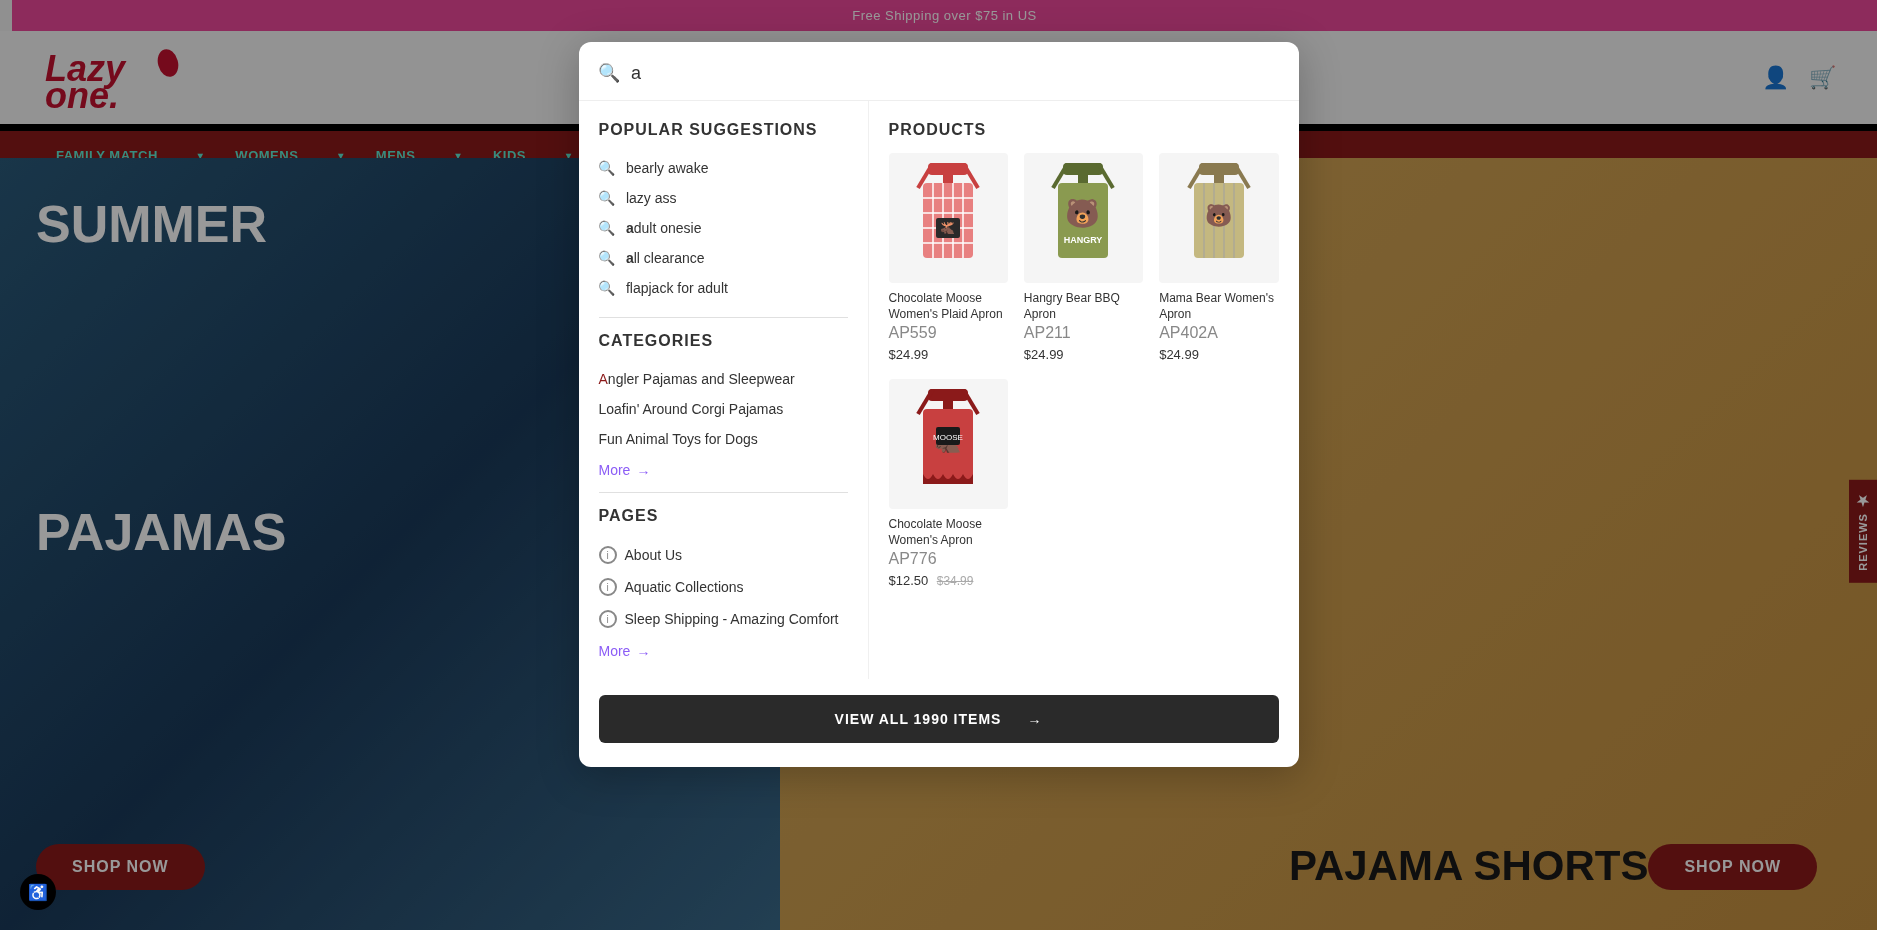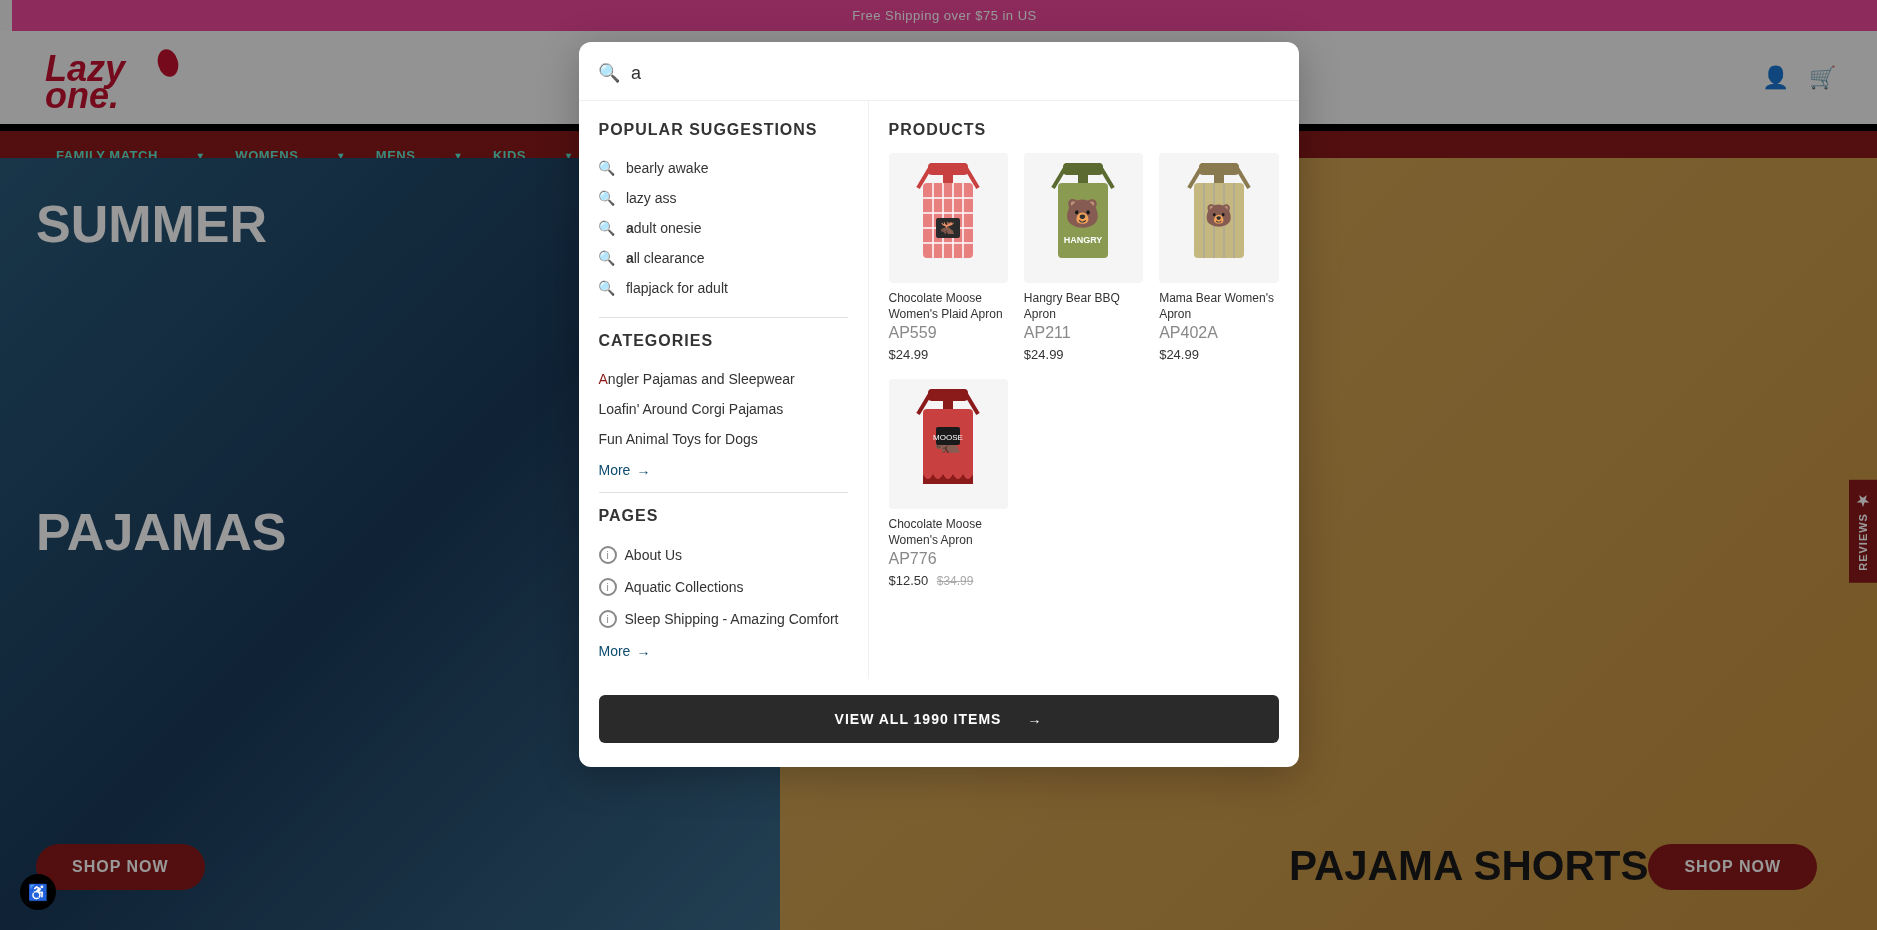--- a/index.html
+++ b/index.html
@@ -261,21 +261,21 @@
       justify-content: center;
       font-size: 10px;
       color: #888;
       flex-shrink: 0;
     }
     .more-link {
       display: flex;
       align-items: center;
       gap: 6px;
       font-size: 14px;
-      color: #0c4a6e;
+      color: #8b5cf6;
       cursor: pointer;
       margin-top: 8px;
       font-weight: 500;
     }
     .arrow-icon { font-size: 14px; }
 
     
     .products-grid {
       display: grid;
       grid-template-columns: repeat(3, 1fr);

